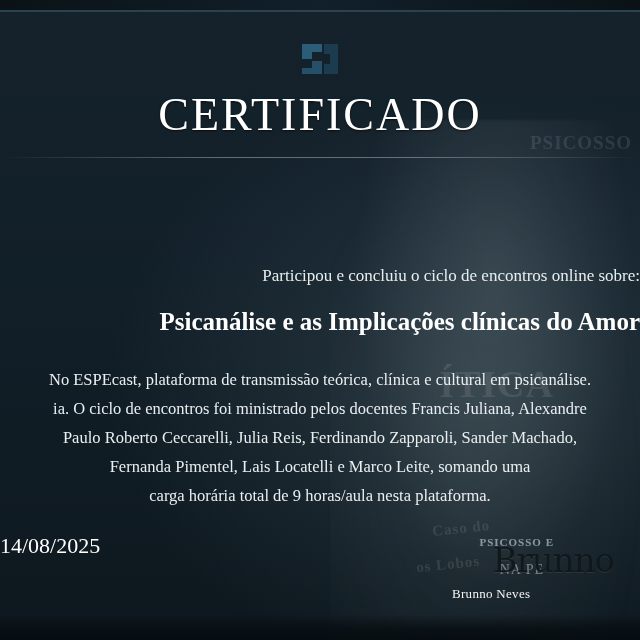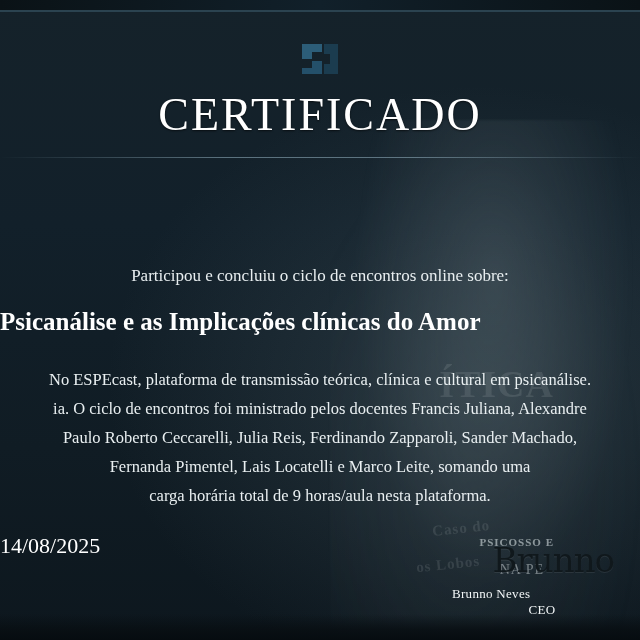--- a/index.html
+++ b/index.html
@@ -112,30 +112,30 @@
     color: #ffffff;
     font-size: 25px;
     font-weight: bold;
     letter-spacing: 0.3px;
   }
 
   .subtitle {
     position: absolute;
     top: 266px;
     left: 0; right: 0;
-    text-align: center;
+    text-align: right;
     color: #e8eef0;
     font-size: 17px;
   }
 
   .course {
     position: absolute;
     top: 308px;
     left: 0; right: 0;
-    text-align: left;
+    text-align: right;
     color: #ffffff;
     font-size: 25px;
     font-weight: bold;
   }
 
   .body-text {
     position: absolute;
     top: 365px;
     left: -12px;
     width: 664px;
@@ -205,20 +205,21 @@
     white-space: nowrap;
   }
 </style>
 </head>
 <body>
 
 <div class="certificate">
 
   <div class="ghost"></div>
 
+  <div class="ghost-text gt1">PSICOSSO</div>
   <div class="ghost-text gt2">ÍTICA</div>
   <div class="ghost-text gt3">Caso do</div>
   <div class="ghost-text gt4">os Lobos</div>
 
   <div class="bar-top"></div>
   <div class="bar-top-line"></div>
 
   <div class="logo">
     <svg viewBox="0 0 40 34" width="40" height="34" aria-hidden="true">
       <path d="M2 2 L22 2 L22 10 L12 10 L12 17 L2 17 Z" fill="#2c5d78"></path>
@@ -241,16 +242,15 @@
     <span class="line">carga horária total de 9 horas/aula nesta plataforma.</span>
   </div>
 
   <div class="date">14/08/2025</div>
 
   <div class="badge-text">PSICOSSO E</div>
   <div class="badge-text2">NA PE</div>
 
   <div class="sig-script">Brunno</div>
   <div class="sig-name">Brunno Neves</div>
-  <div class="sig-role">CEO</div>
 
   <div class="bar-bottom"></div>
 </div>
 
 </body></html>

